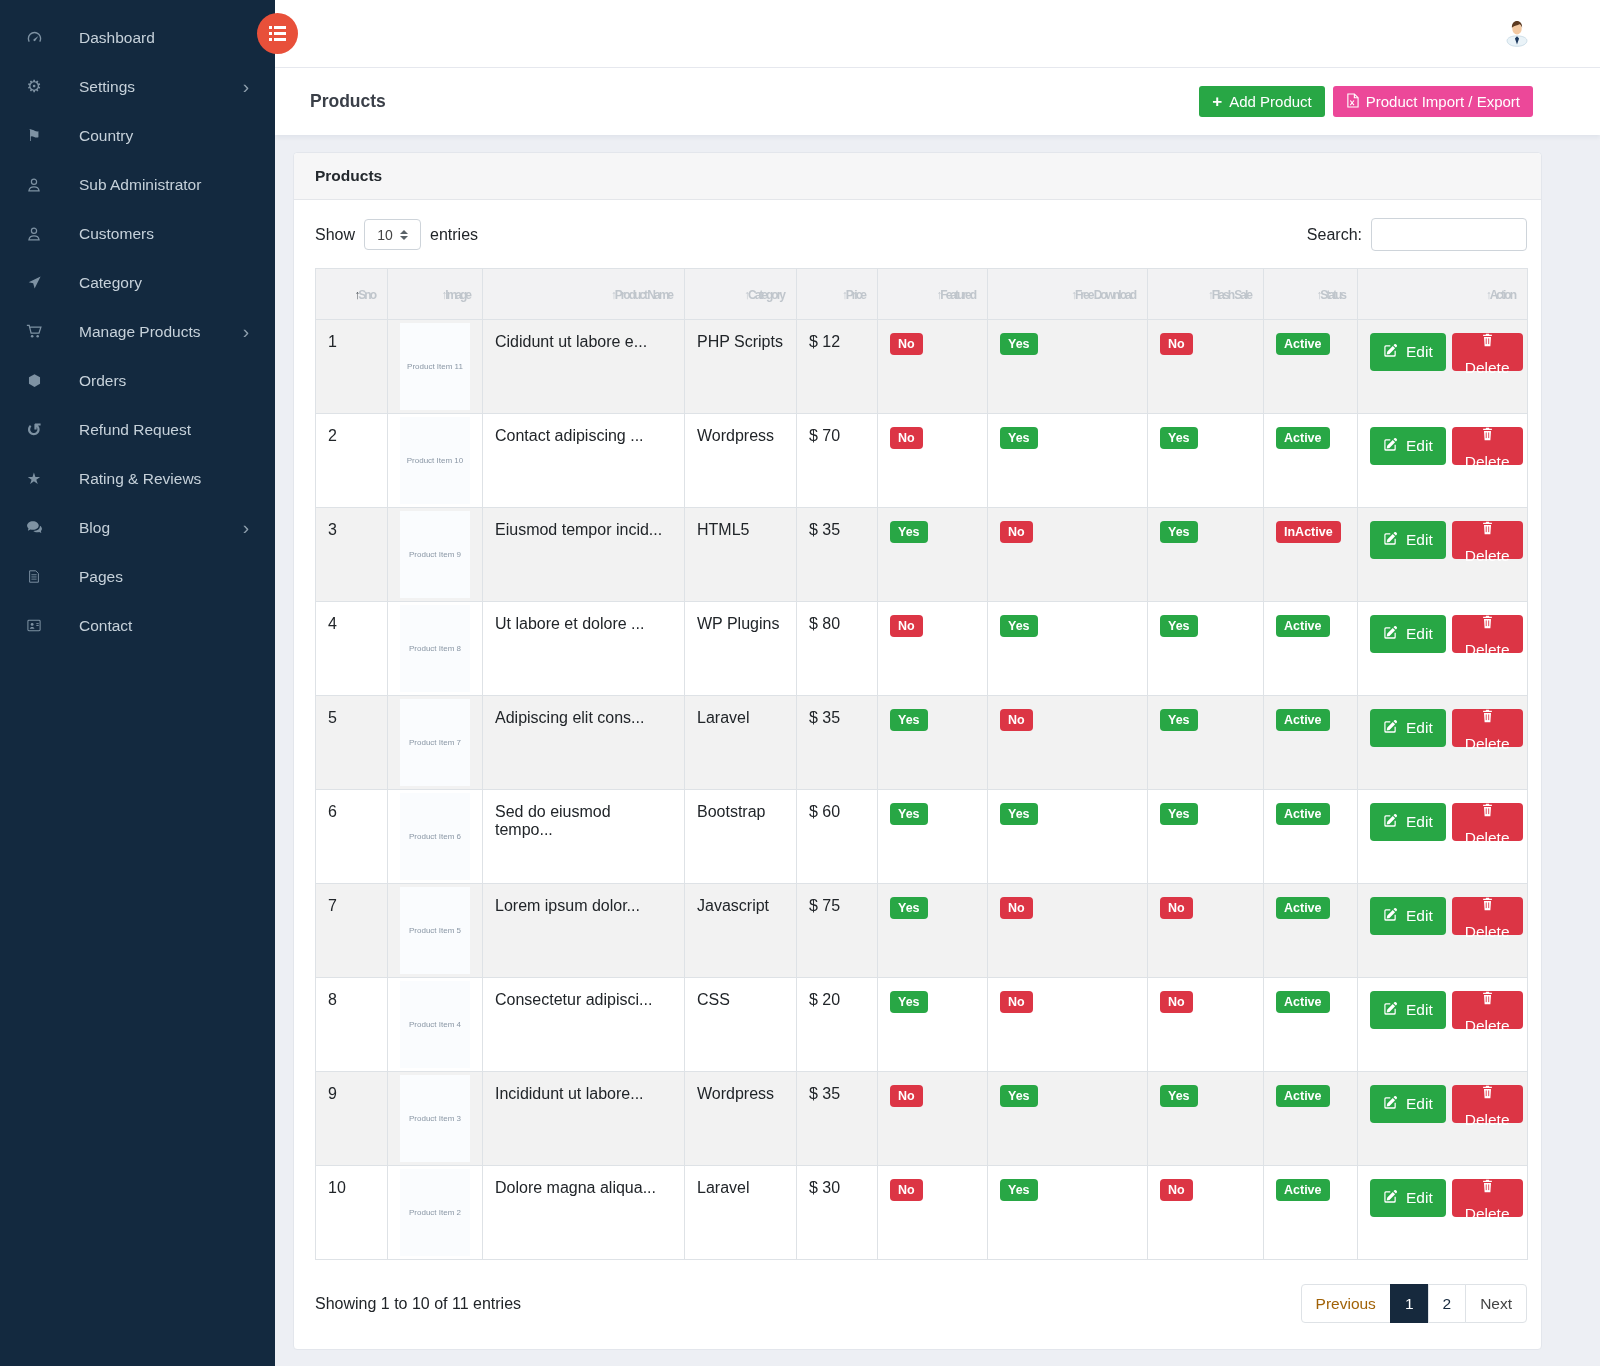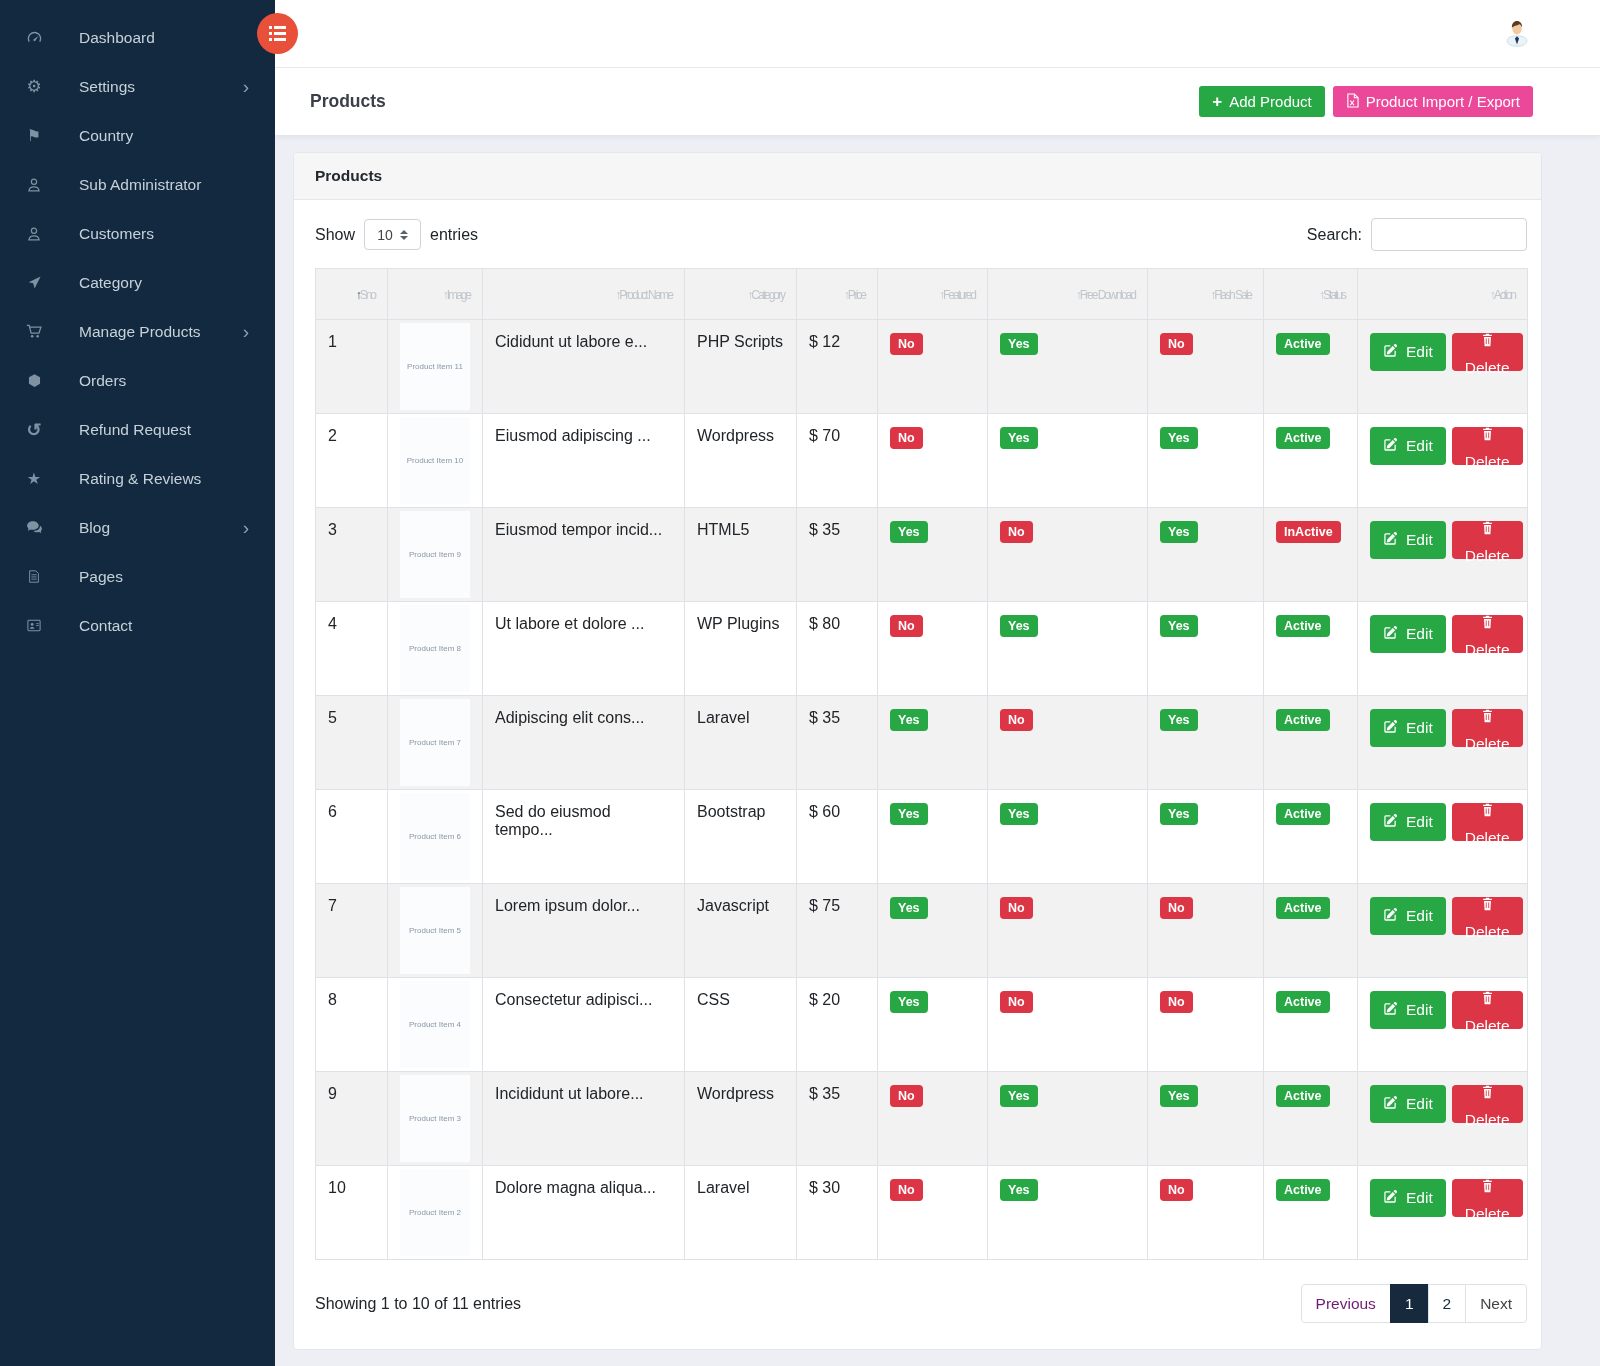--- a/index.html
+++ b/index.html
@@ -56,21 +56,21 @@
     display:inline-flex; align-items:center; justify-content:center; gap:7px;
     font-size:14px; color:#444; cursor:pointer; background:#fff; }
   .caret { display:flex; flex-direction:column; gap:2px; }
   .caret .c-up { width:0; height:0; border-left:4px solid transparent; border-right:4px solid transparent; border-bottom:4px solid #5a6268; }
   .caret .c-dn { width:0; height:0; border-left:4px solid transparent; border-right:4px solid transparent; border-top:4px solid #5a6268; }
   .search-group { margin-left:auto; display:flex; align-items:center; gap:9px; }
   .search-input { width:156px; height:33px; border:1px solid #ced4da; border-radius:4px; padding:0 8px; font-size:15px; outline:none; }
 
   table { width:100%; border-collapse:collapse; font-size:16px; color:#212529; table-layout:fixed; }
   th, td { border:1px solid #dee2e6; }
-  thead th { font-weight:400; text-align:center; padding:17px 12px; background:#f2f2f3; height:46px; }
+  thead th { font-weight:700; text-align:center; padding:17px 12px; background:#f2f2f3; height:46px; }
   th:nth-child(1), td:nth-child(1){ width:72px; }
   th:nth-child(2), td:nth-child(2){ width:95px; }
   th:nth-child(3), td:nth-child(3){ width:202px; }
   th:nth-child(4), td:nth-child(4){ width:112px; }
   th:nth-child(5), td:nth-child(5){ width:81px; }
   th:nth-child(6), td:nth-child(6){ width:110px; }
   th:nth-child(7), td:nth-child(7){ width:160px; }
   th:nth-child(8), td:nth-child(8){ width:116px; }
   th:nth-child(9), td:nth-child(9){ width:94px; }
   th:nth-child(10), td:nth-child(10){ width:170px; }
@@ -92,21 +92,21 @@
   .action-btn { display:inline-flex; align-items:center; gap:8px; color:#fff; font-size:15.5px;
     height:38px; padding:0 13px; border:none; border-radius:4px; cursor:pointer; }
   .a-edit { background:#28a745; }
   .a-del  { background:#dc3545;flex-direction:column; }
 
   .table-footer { display:flex; align-items:center; margin-top:24px; }
   .summary { font-size:16px; color:#212529; }
   .pagination { margin-left:auto; display:flex; }
   .page-btn { height:39px; padding:0 14px; display:inline-flex; align-items:center;
     border:1px solid #dee2e6; background:#fff; color:#444; font-size:15.5px; cursor:pointer; margin-left:-1px; }
-  .page-btn.prev { color:#701a75; border-radius:4px 0 0 4px; margin-left:14px; }
+  .page-btn.prev { color:#a16207; border-radius:4px 0 0 4px; margin-left:14px; }
   .page-btn.next { border-radius:0 4px 4px 0; }
   .page-btn.num { color:#16293d; }
   .page-btn.active { background:#16293d; color:#fff; border-color:#16293d; }
 </style>
 </head>
 <body>
 
 <div class="sidebar">
   <div class="nav" id="nav-list">
       <div class="nav-item">
@@ -357,21 +357,21 @@
       </div>
     </td>
   </tr>
               <tr>
     <td>2</td>
     <td class="img-cell">
       <div class="thumb">
                     <span>Product Item 10</span>
                   </div>
     </td>
-    <td>Eiusmod adipiscing ...</td>
+    <td>Contact adipiscing ...</td>
     <td>Wordpress</td>
     <td>$ 70</td>
     <td><span class="badge b-red">No</span></td>
     <td><span class="badge b-green">Yes</span></td>
     <td><span class="badge b-green">Yes</span></td>
     <td><span class="badge b-green">Active</span></td>
     <td>
       <div class="action-wrap">
         <button class="action-btn a-edit">
           <span>

